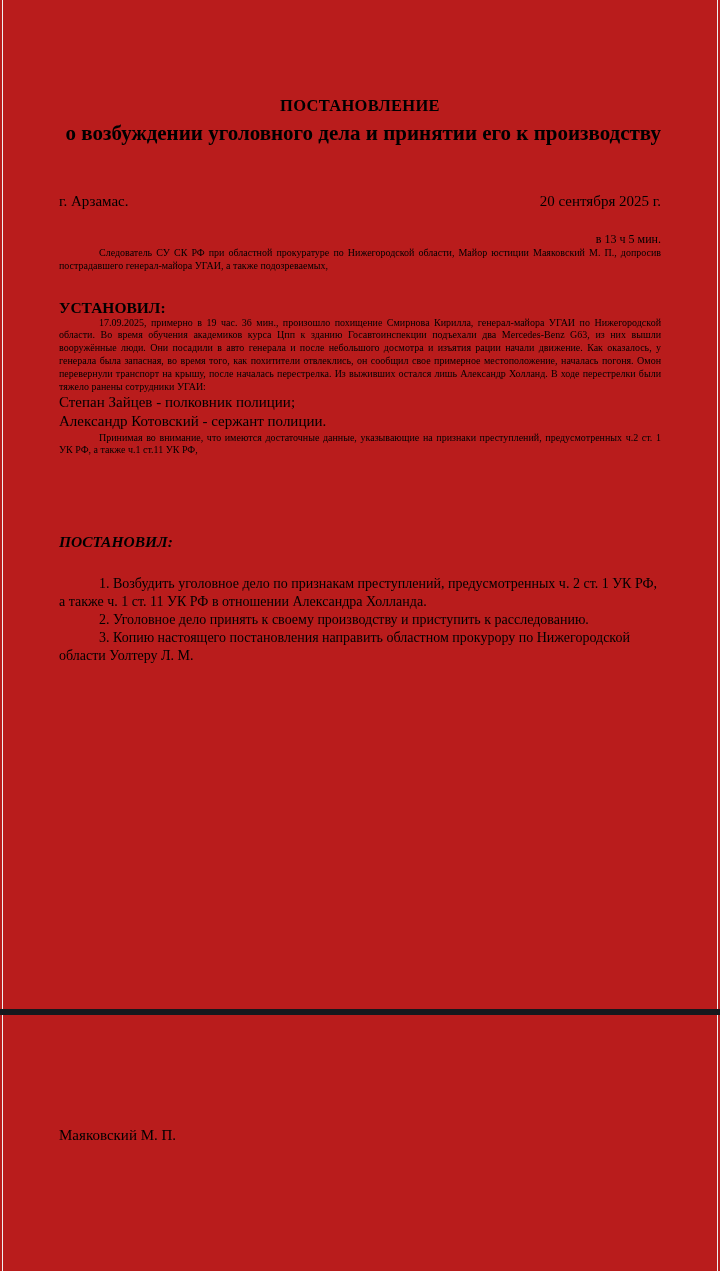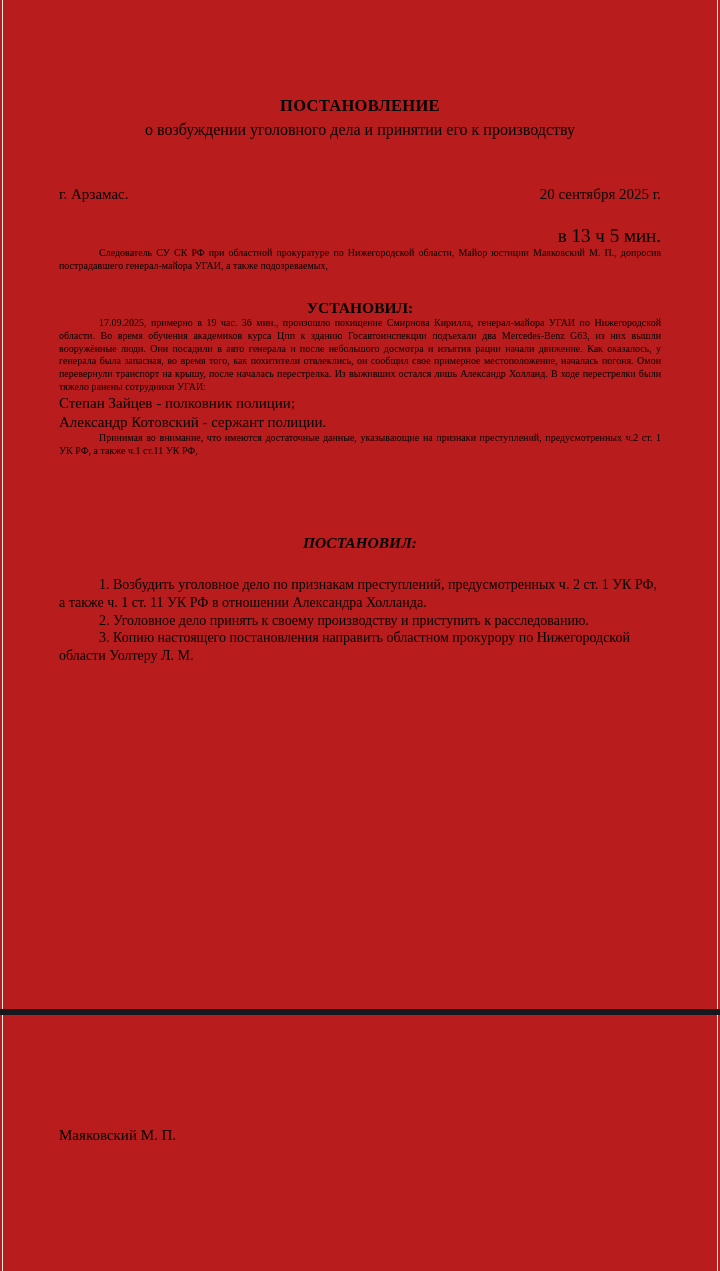--- a/index.html
+++ b/index.html
@@ -48,52 +48,52 @@
     padding-top: 96px;
   }
   .title {
     text-align: center;
     font-size: 16.5px;
     font-weight: bold;
     letter-spacing: 0.3px;
     line-height: 1.25;
   }
   .subtitle {
-    text-align: center;
-    font-size: 16px;
-    font-weight: normal;
+    text-align: right;
+    font-size: 21px;
+    font-weight: bold;
     line-height: 1.3;
     margin-top: 3px;
   }
   .meta-row {
     display: flex;
     justify-content: space-between;
     align-items: baseline;
     font-size: 15px;
     margin-top: 46px;
   }
   .meta-time {
     text-align: right;
-    font-size: 19px;
+    font-size: 12px;
     margin-top: 22px;
   }
   p.body-par {
     font-size: 10px;
     line-height: 1.28;
     text-align: justify;
     text-justify: inter-word;
     margin: 0;
     text-indent: 40px;
     hyphens: none;
   }
   .par-intro {
     margin-top: 28px;
   }
   .section-head {
-    text-align: center;
+    text-align: left;
     font-size: 15.5px;
     font-weight: bold;
     margin-top: 26px;
   }
   .par-narrative {
     margin-top: 26px;
   }
   .plain-line {
     font-size: 15px;
     line-height: 1.28;

